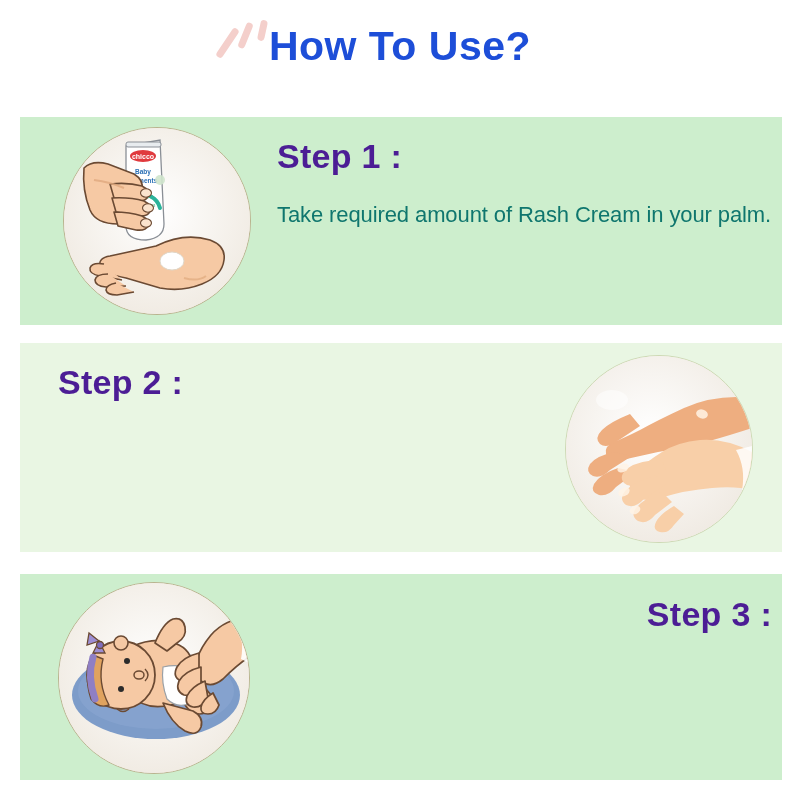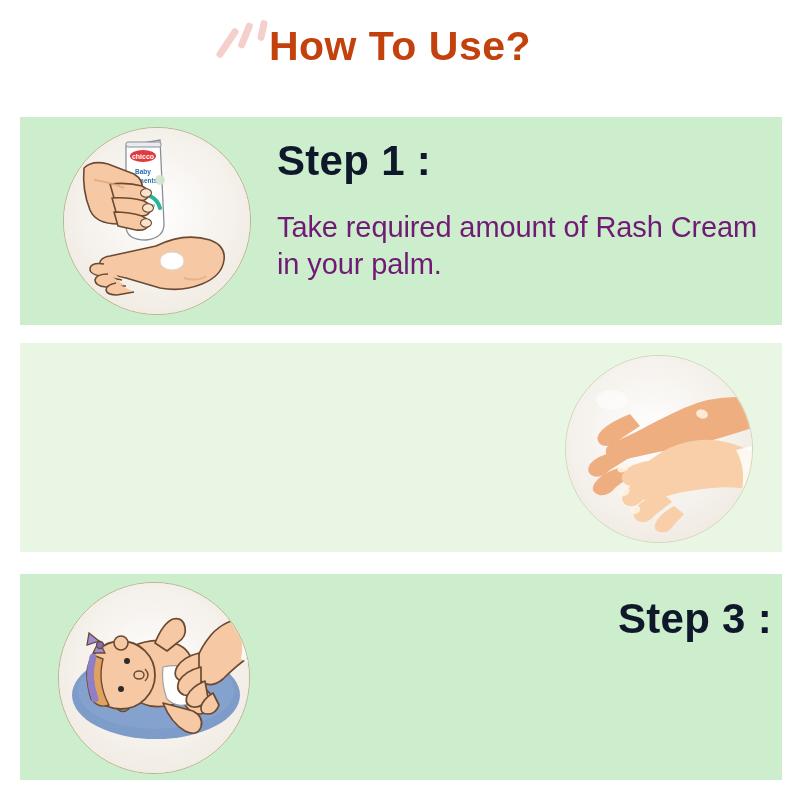--- a/index.html
+++ b/index.html
@@ -24,21 +24,21 @@
     height: 117px;
   }
   .page-title {
     position: absolute;
     left: 0;
     top: 26px;
     width: 800px;
     text-align: center;
     font-size: 41px;
     font-weight: bold;
-    color: #c2410c;
+    color: #1d4ed8;
     letter-spacing: 0.5px;
     line-height: 1;
   }
   .sparkles {
     position: absolute;
     left: 222px;
     top: 16px;
     width: 62px;
     height: 46px;
   }
@@ -80,30 +80,30 @@
   #illus-2 { left: 545px; top: 12px; width: 186px; height: 186px; border-color: #cdd9b4; background: #f3efe9; }
   #illus-3 { left: 38px;  top: 8px;  width: 190px; height: 190px; }
 
   
   .text-block { position: absolute; }
   #text-1 { left: 257px; top: 22px;  width: 495px; }
   #text-2 { left: 38px;  top: 22px;  width: 495px; }
   #text-3 { left: 257px; top: 23px;  width: 495px; }
 
   .step-heading {
-    font-size: 42px;
+    font-size: 34px;
     font-weight: bold;
-    color: #0f172a;
+    color: #4c1d95;
     line-height: 1.05;
     margin: 0 0 26px 0;
     letter-spacing: 0.3px;
   }
   .step-body {
-    font-size: 29px;
-    color: #701a75;
+    font-size: 22px;
+    color: #0f766e;
     line-height: 1.28;
     margin: 0;
     letter-spacing: -0.1px;
   }
 
   
   .i1-wrap, .i2-wrap, .i3-wrap {
     position: absolute; left: 0; top: 0; width: 100%; height: 100%;
   }
 </style>
@@ -178,20 +178,21 @@
       <p class="step-body">Take required amount of Rash Cream in your palm.</p>
     </div>
 
   </div>
 </div>
 
 <div class="panel" id="panel-2">
   <div class="panel-inner">
 
     <div class="text-block" id="text-2">
+      <p class="step-heading">Step 2 :</p>
     </div>
 
     <div class="illus" id="illus-2">
       <svg class="i2-wrap" viewBox="0 0 186 186" xmlns="http://www.w3.org/2000/svg">
         <defs>
           <radialGradient id="v2" cx="46%" cy="42%" r="64%">
             <stop offset="0%" stop-color="#ffffff"></stop>
             <stop offset="100%" stop-color="#efe9e1"></stop>
           </radialGradient>
         </defs>

